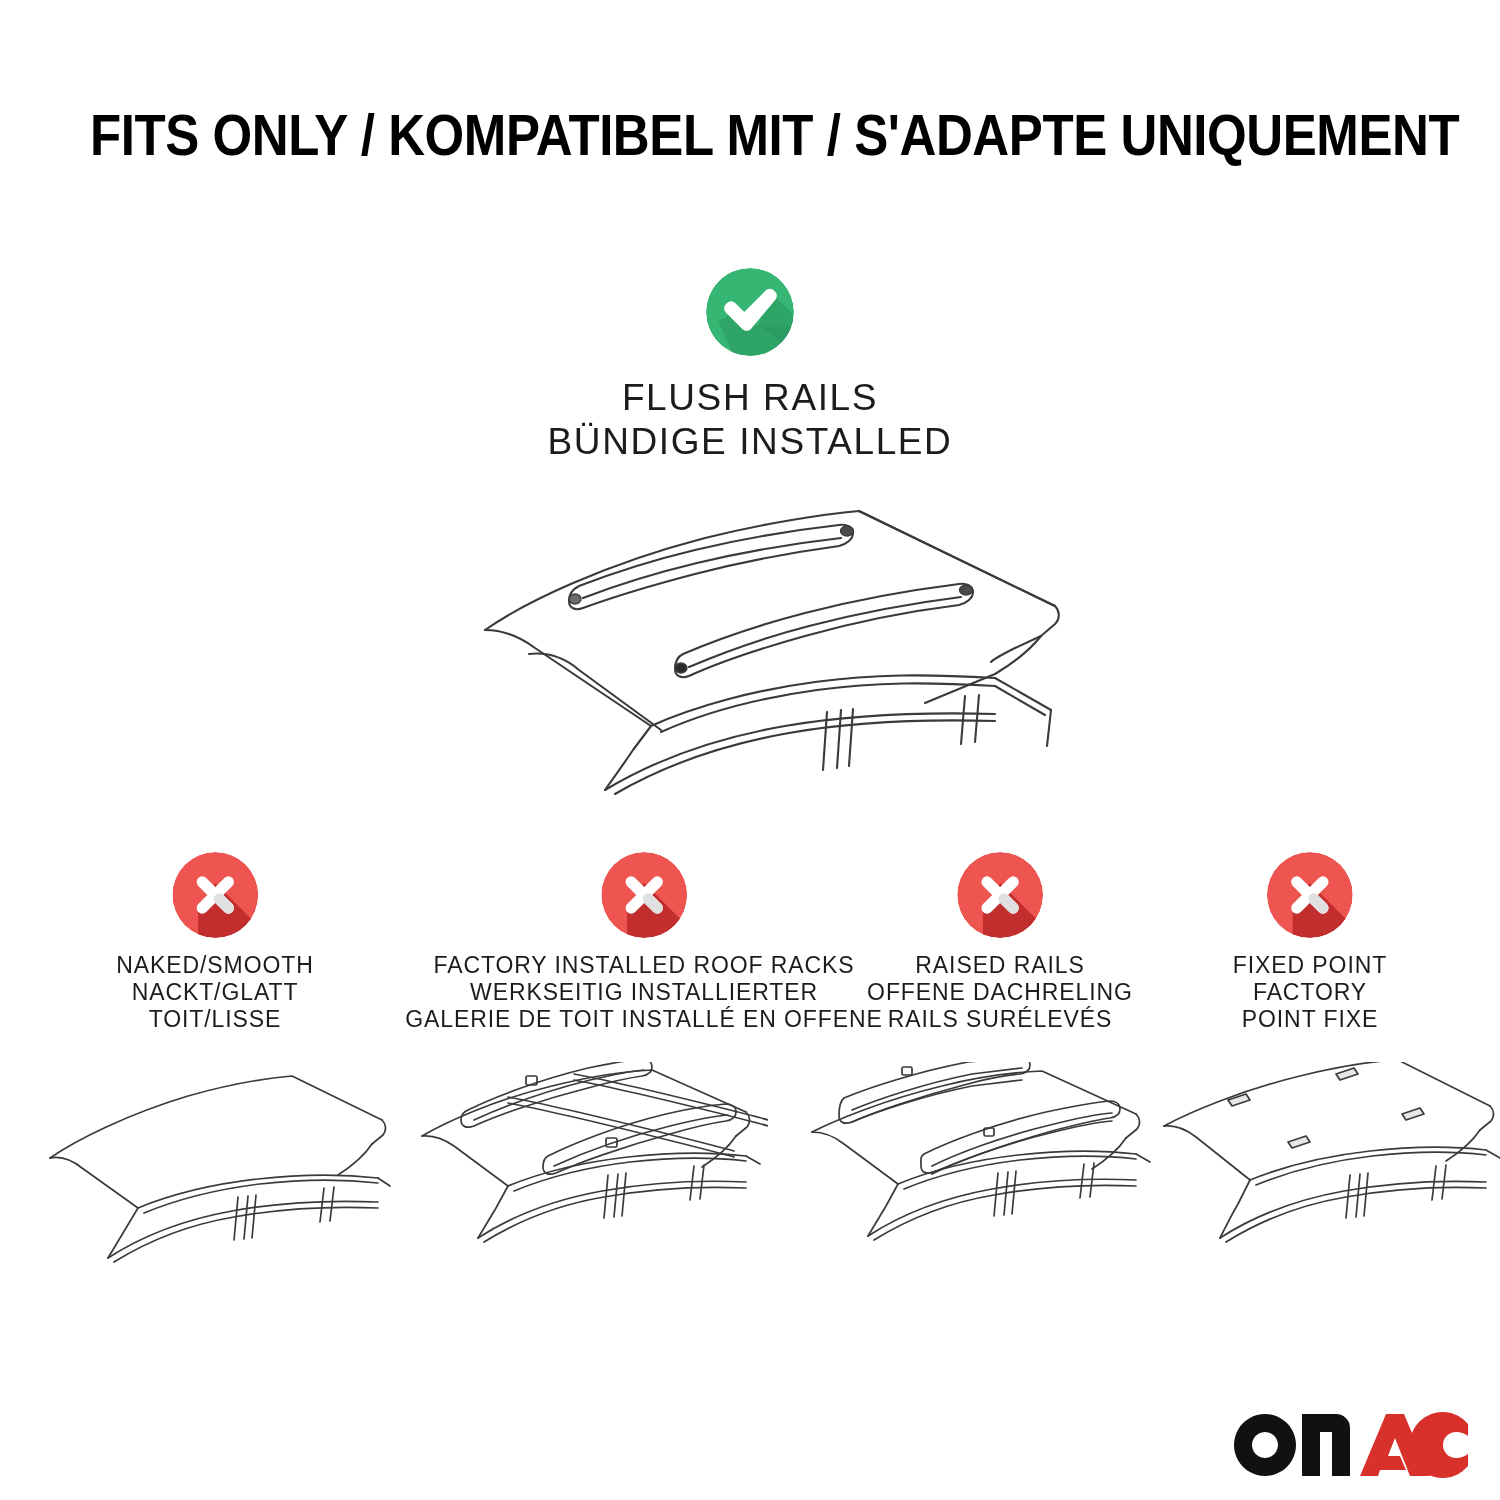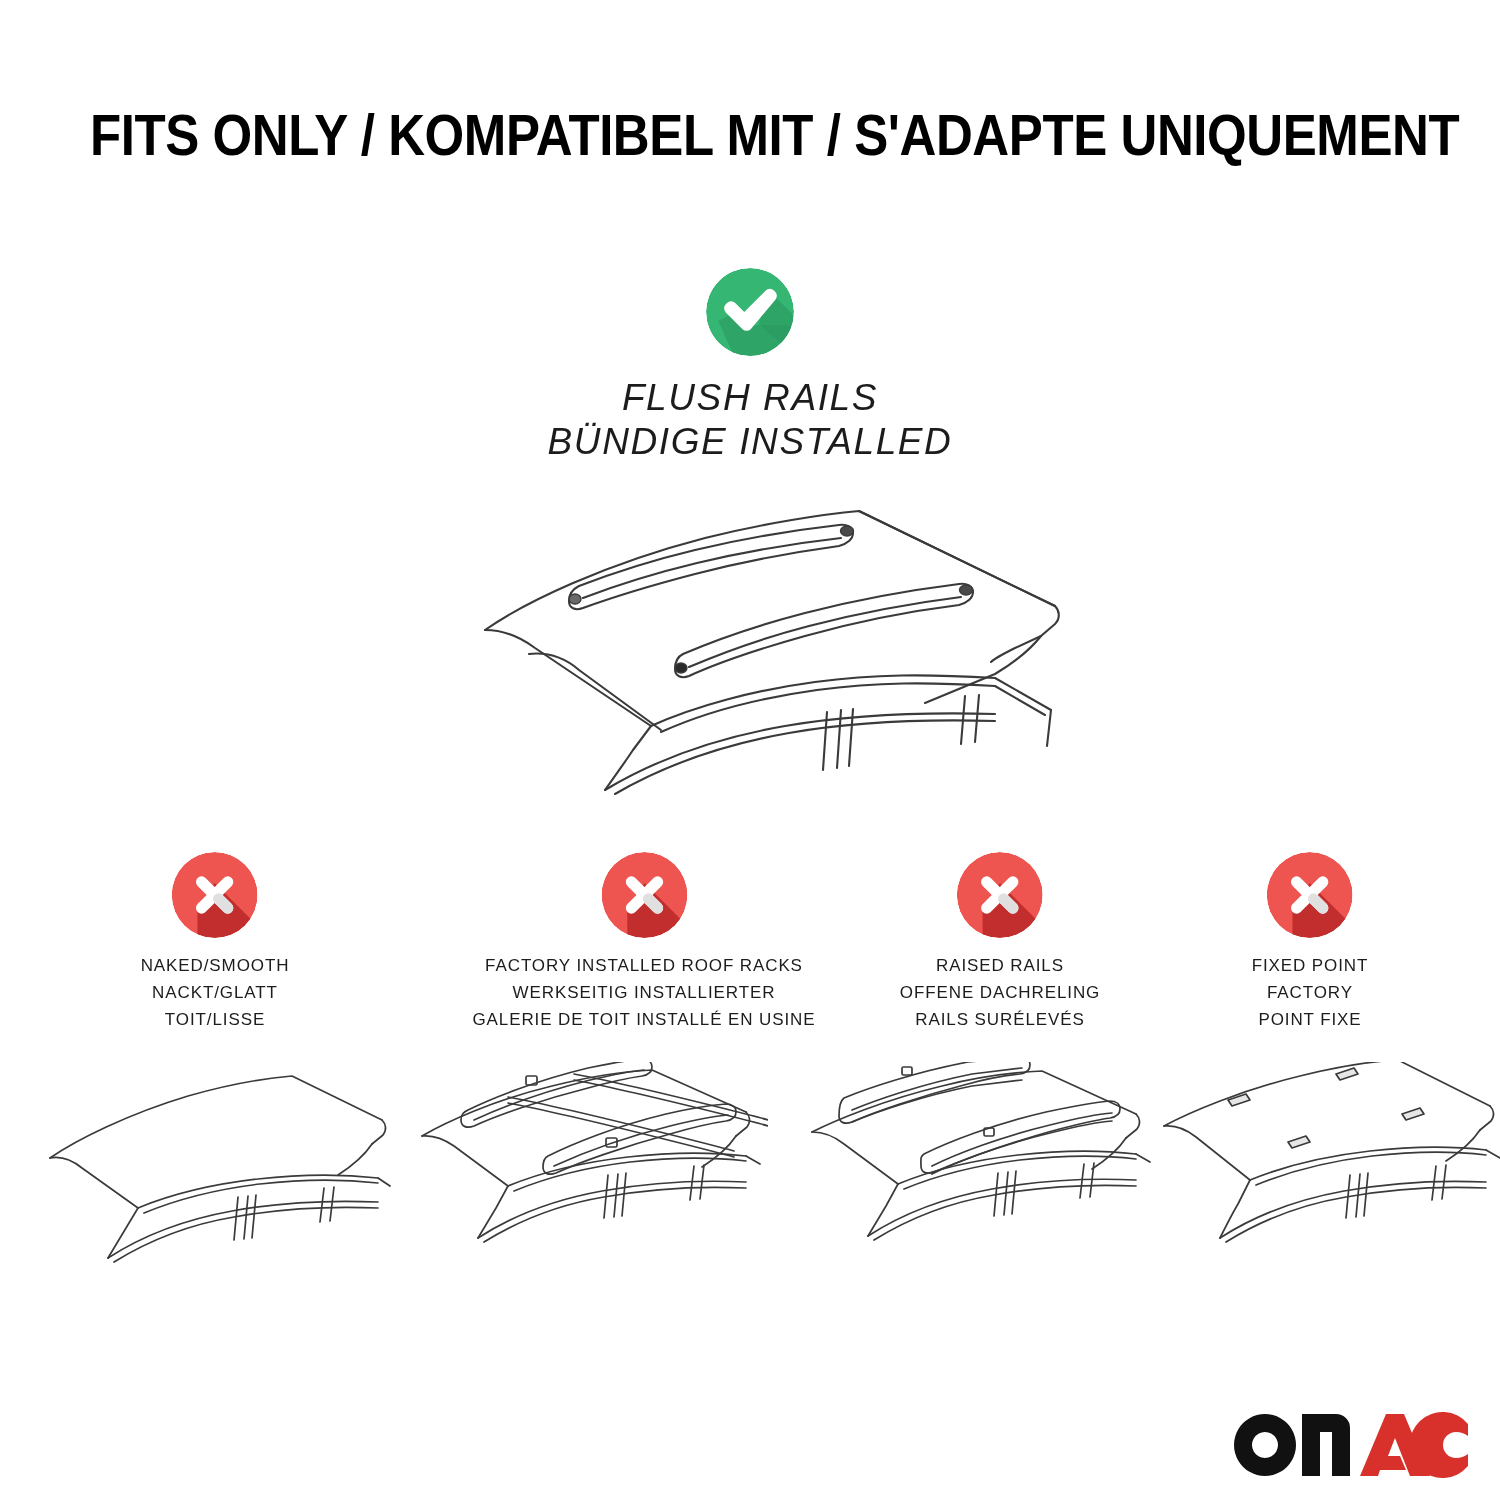--- a/index.html
+++ b/index.html
@@ -36,21 +36,20 @@
 
   
   #approved-block {
     position: absolute;
     top: 268px;
     left: 0;
     width: 1500px;
     display: flex;
     flex-direction: column;
     align-items: center;
-    font-style: italic;
   }
   .badge {
     position: relative;
     border-radius: 50%;
     overflow: hidden;
     flex: none;
   }
   .badge svg { display: block; }
 
   #approved-badge { width: 88px; height: 88px; }
@@ -90,21 +89,21 @@
     top: 0;
     display: flex;
     flex-direction: column;
     align-items: center;
   }
   .reject-badge { width: 86px; height: 86px; }
   .reject-labels {
     margin-top: 14px;
     text-align: center;
     font-weight: 400;
-    font-size: 17px;
+    font-size: 23px;
     line-height: 27px;
     letter-spacing: 0.9px;
     color: #1c1c1c;
     white-space: nowrap;
   }
 
   
   #reject-col-0 { left: 215px; transform: translateX(-50%); }
   #reject-col-1 { left: 620px; transform: translateX(-50%); margin-left: 24px; }
   #reject-col-2 { left: 1000px; transform: translateX(-50%); }
@@ -260,21 +259,21 @@
             <rect x="22" y="43.5" width="56" height="13" rx="6.5" transform="rotate(45 50 50)"></rect>
             <rect x="22" y="43.5" width="56" height="13" rx="6.5" transform="rotate(-45 50 50)"></rect>
           </g>
           <rect x="50" y="43.5" width="28" height="13" rx="6.5" transform="rotate(45 50 50)" fill="#e0e0e0"></rect>
         </g>
       </svg>
     </div>
     <div class="reject-labels">
       <div>FACTORY INSTALLED ROOF RACKS</div>
       <div>WERKSEITIG INSTALLIERTER</div>
-      <div>GALERIE DE TOIT INSTALLÉ EN USINE</div>
+      <div>GALERIE DE TOIT INSTALLÉ EN OFFENE</div>
     </div>
   </div>
 
   <div class="reject-col" id="reject-col-2">
     <div class="badge reject-badge">
       <svg viewBox="0 0 100 100" aria-hidden="true">
         <defs>
             <clipPath id="clipX2">
               <circle cx="50" cy="50" r="50"></circle>
             </clipPath>

